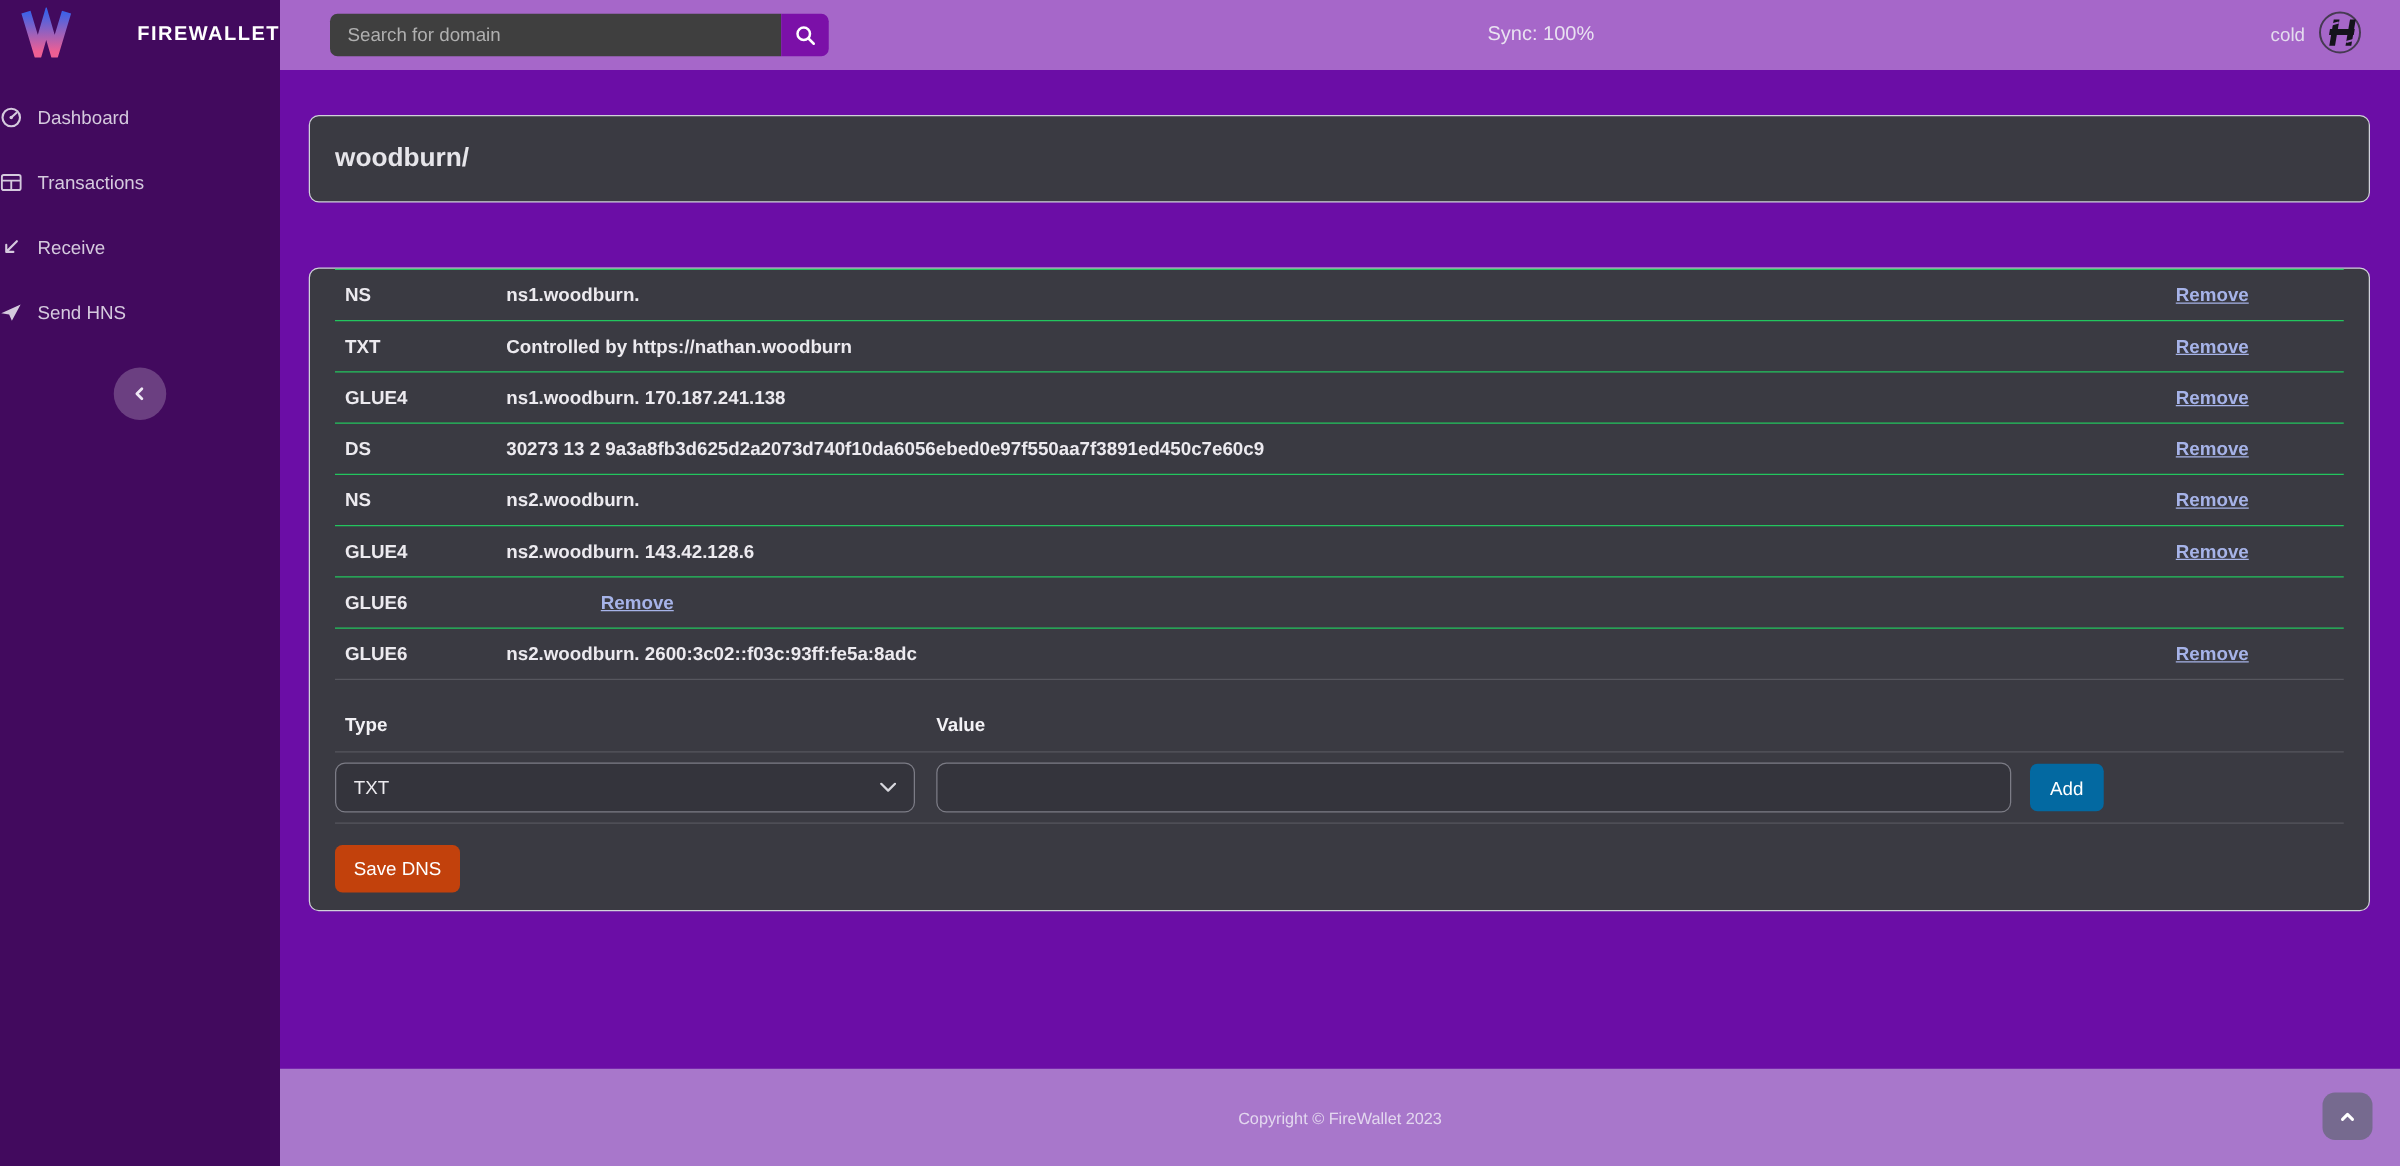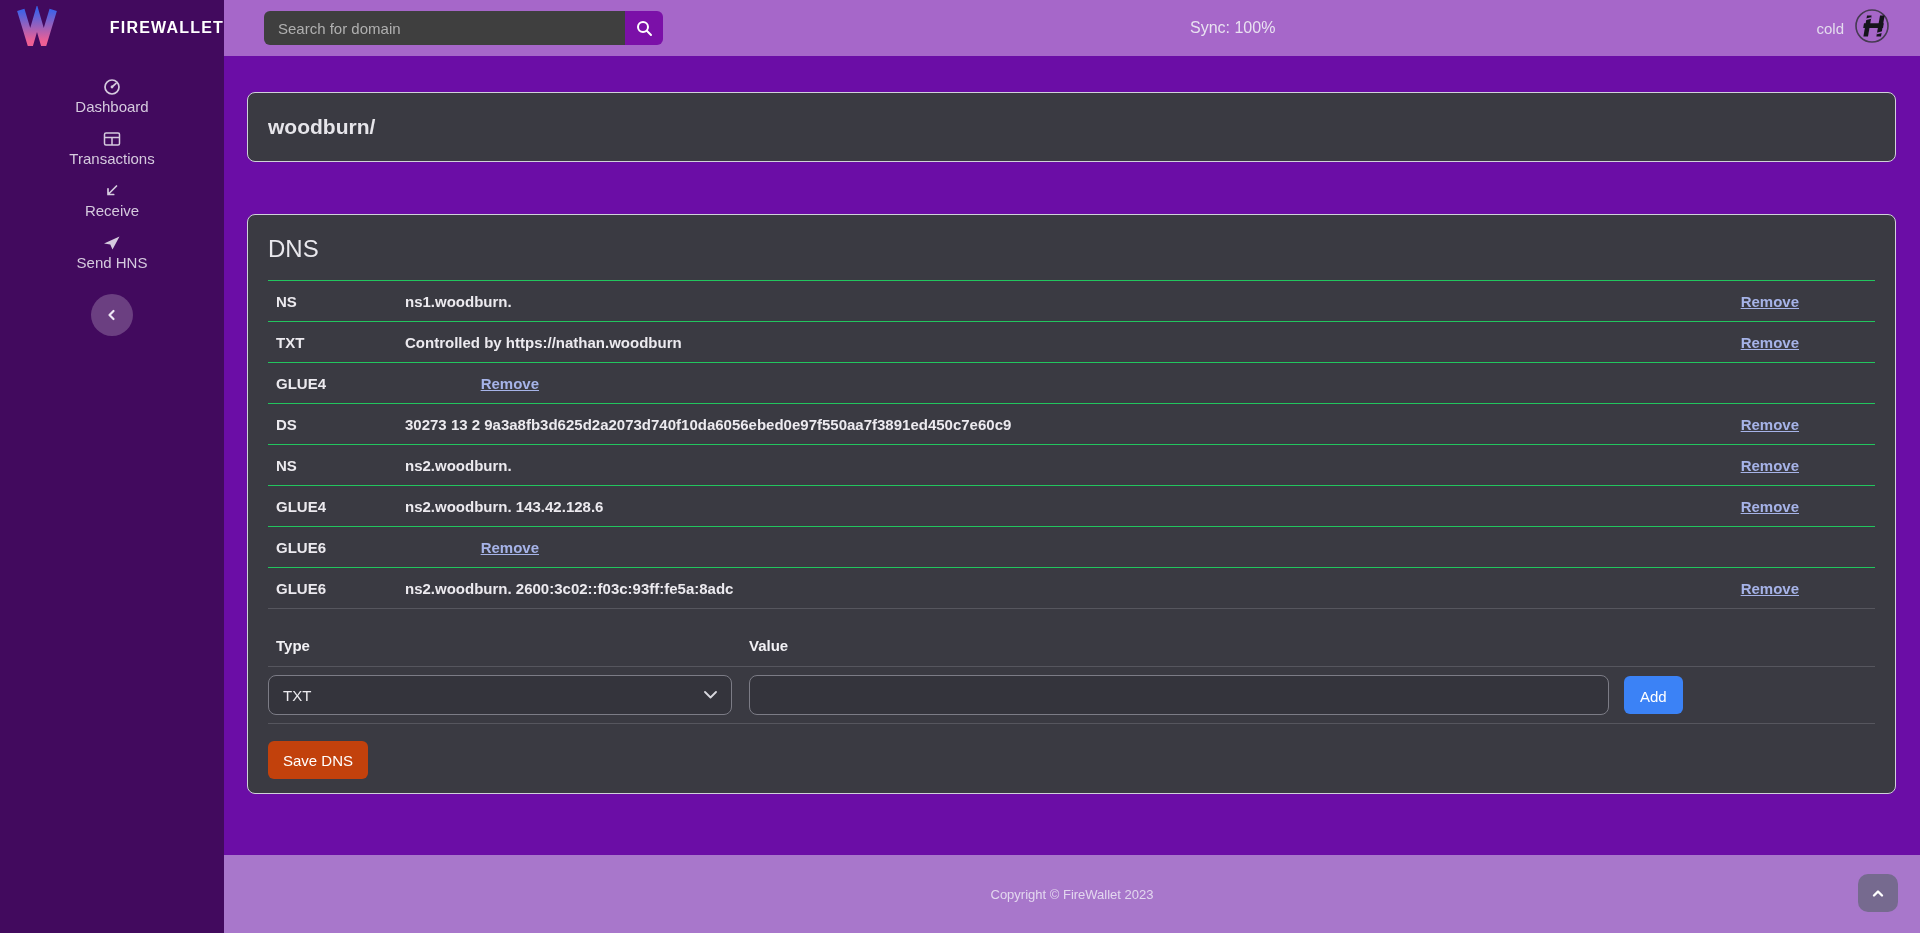--- a/index.html
+++ b/index.html
@@ -4,21 +4,21 @@
 <style>
   * { margin:0; padding:0; box-sizing:border-box; }
   html,body { width:1920px; height:933px; font-family:"Liberation Sans", sans-serif; background:#6b0da6; }
   .app { position:relative; width:1920px; height:933px; overflow:hidden; }
 
   
   .sidebar { position:absolute; left:0; top:0; width:224px; height:933px; background:#420a5e; z-index:5; }
   .brand { height:56px; display:flex; align-items:center; padding-left:16px; gap:10px;justify-content:space-between; }
   .brand-title { color:#ffffff; font-size:16px; font-weight:bold; letter-spacing:1.2px; }
   .nav { padding-top:22px; }
-  .nav-item { display:flex; align-items:center; gap:2px; height:32px; margin-bottom:20px; cursor:pointer;flex-direction:column; }
+  .nav-item { display:flex; align-items:center; gap:12px; height:32px; margin-bottom:20px; cursor:pointer; }
   .nav-item span.lbl { color:#d5cade; font-size:15px; }
   .nav-item svg { flex:0 0 auto; }
   .collapse-btn { position:absolute; left:91px; top:294px; width:42px; height:42px; border-radius:50%;
                   background:rgba(255,255,255,0.22); display:flex; align-items:center; justify-content:center; cursor:pointer; }
 
   
   .topbar { position:absolute; left:224px; top:0; width:1696px; height:56px; background:#a667c9;padding-left:36px; }
   .search-group { position:absolute; left:40px; top:11px; height:34px; display:flex; }
   .search-input { width:361px; height:34px; background:#3f3f3f; border:none; outline:none;
                   border-radius:6px 0 0 6px; color:#e8e8e8; font-size:15px; padding:0 14px; }
@@ -47,21 +47,21 @@
   .form-headers { display:flex; align-items:center; height:42px; margin-top:16px; border-bottom:1px solid #56565e;
                   color:#f2f1f5; font-size:15px; font-weight:bold; }
   .fh-type { flex:0 0 481px; padding-left:8px; }
   .fh-value { flex:1 1 auto; }
   .form-row { display:flex; align-items:center; padding:8px 0; border-bottom:1px solid #56565e; }
   .type-select { width:464px; height:40px; background:#34343c; border:1px solid #7c7c86; border-radius:8px;
                  display:flex; align-items:center; justify-content:space-between; padding:0 14px; cursor:pointer; }
   .type-select .sel-text { color:#ecebef; font-size:15px; }
   .value-input { width:860px; height:40px; margin-left:17px; background:#34343c; border:1px solid #7c7c86;
                  border-radius:8px; color:#ecebef; font-size:15px; padding:0 12px; outline:none; }
-  .add-btn { margin-left:15px; height:38px; padding:12px 16px; background:#3b82f6; color:#ffffff; border:none;
+  .add-btn { margin-left:15px; height:38px; padding:12px 16px; background:#0369a1; color:#ffffff; border:none;
              border-radius:6px; font-size:15px; cursor:pointer; }
   .save-btn { margin-top:17px; height:38px; padding:0 15px; background:#c2410c; color:#ffffff; border:none;
               border-radius:6px; font-size:15px; cursor:pointer; }
 
   
   .footer { position:absolute; left:224px; top:855px; width:1696px; height:78px; background:#a877cb;
             display:flex; align-items:center; justify-content:center;text-align:center; }
   .copyright { color:#e3d7ef; font-size:13px; }
   .scroll-top { position:absolute; right:22px; bottom:21px; width:40px; height:38px; background:#766a8f;
                 border:none; border-radius:10px; display:flex; align-items:center; justify-content:center; cursor:pointer; }
@@ -151,35 +151,35 @@
     </div>
   </header>
 
   <main class="content">
 
     <section class="card domain-card">
       <h1 class="domain-title">woodburn/</h1>
     </section>
 
     <section class="card dns-card">
-      <h2 class="dns-title">DNS</h2>
 
       <div class="dns-table">
         <div class="dns-row">
           <div class="cell-type">NS</div>
           <div class="cell-value">ns1.woodburn.</div>
           <div class="cell-action"><a class="remove-link">Remove</a></div>
         </div>
         <div class="dns-row">
           <div class="cell-type">TXT</div>
           <div class="cell-value">Controlled by https://nathan.woodburn</div>
           <div class="cell-action"><a class="remove-link">Remove</a></div>
         </div>
         <div class="dns-row">
           <div class="cell-type">GLUE4</div>
+          <div class="cell-value">ns1.woodburn. 170.187.241.138</div>
           <div class="cell-action"><a class="remove-link">Remove</a></div>
         </div>
         <div class="dns-row">
           <div class="cell-type">DS</div>
           <div class="cell-value">30273 13 2 9a3a8fb3d625d2a2073d740f10da6056ebed0e97f550aa7f3891ed450c7e60c9</div>
           <div class="cell-action"><a class="remove-link">Remove</a></div>
         </div>
         <div class="dns-row">
           <div class="cell-type">NS</div>
           <div class="cell-value">ns2.woodburn.</div>

